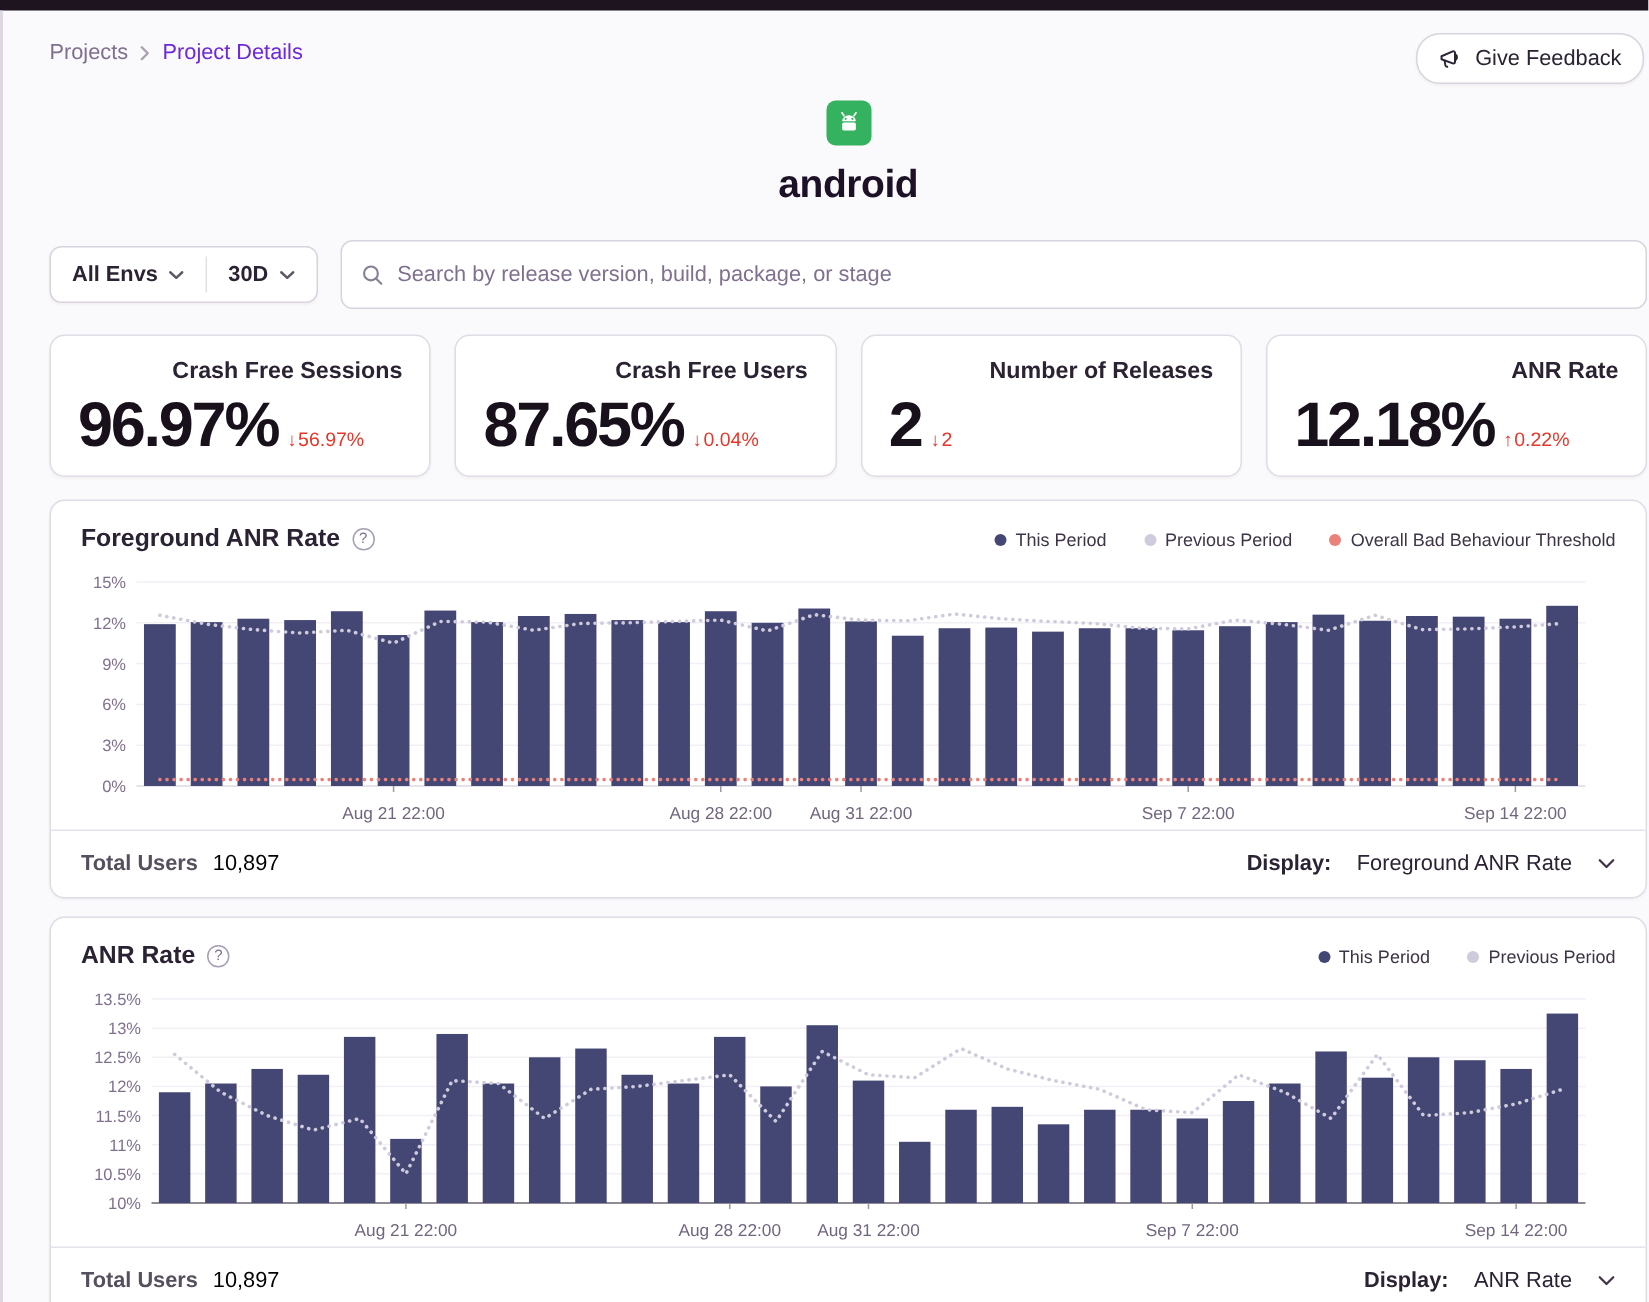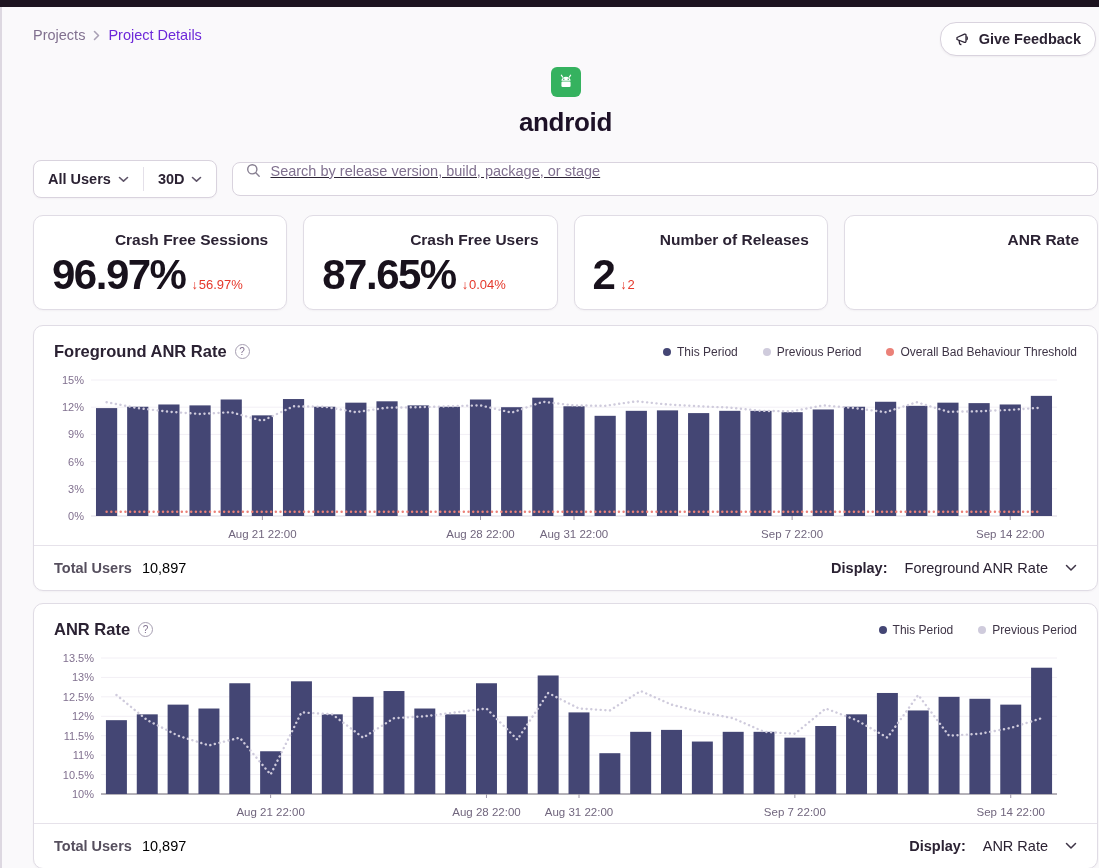--- a/index.html
+++ b/index.html
@@ -17,42 +17,42 @@
   
   .header-row { display:flex; align-items:center; justify-content:space-between; height: 24px; }
   .breadcrumb { display:flex; align-items:center; gap:8px; font-size:14.5px; }
   .crumb-link { color:#80708F; cursor:pointer; }
   .crumb-sep { color:#A9A0B5; display:flex; }
   .crumb-current { color:#6d28d9; }
   .feedback-btn {
     position:absolute; top:22px; right:3px;
     display:flex; align-items:center; gap:8px;
     background:#fff; border:1px solid #D9D3DE; border-radius:16px;
-    padding: 8px 14px; font-family:inherit; font-size:14.5px; font-weight:bold; color:#2B2233;
+    padding: 8px 14px; font-family:inherit; font-size:14.5px; font-weight:normal; color:#2B2233;
     box-shadow: 0 1px 2px rgba(43,34,51,.06); cursor:pointer;
   }
   .project-title-row { display:flex; align-items:center; gap:10px; margin-top:20px;flex-direction:column; }
   .android-badge { width:30px; height:30px; border-radius:6px; background:#35B25F; display:flex; align-items:center; justify-content:center; }
   .project-name { font-size:26px; font-weight:bold; color:#1D1127; letter-spacing:-0.3px; }
 
   
   .filter-row { display:flex; align-items:center; margin-top:22px; gap:15px; }
   .pill-group {
     display:flex; align-items:stretch; background:#fff; border:1px solid #D9D3DE;
     border-radius:8px; height:38px; box-shadow:0 1px 2px rgba(43,34,51,.04);
   }
   .pill-btn {
     display:flex; align-items:center; gap:7px; padding:0 14px;
     background:none; border:none; font-family:inherit; font-size:14.5px; font-weight:bold; color:#2B2233; cursor:pointer;
   }
   .pill-divider { width:1px; background:#E4E0E9; margin:6px 0; }
   .chev { color:#5F5569; display:flex; }
   .search-box {
-    flex:1; display:flex; align-items:flex-start; gap:9px; height:34px;
-    background:#fff; border:1px solid #D9D3DE; border-radius:8px; padding:0 13px;text-decoration:underline;
+    flex:1; display:flex; align-items:center; gap:9px; height:46px;
+    background:#fff; border:1px solid #D9D3DE; border-radius:8px; padding:0 13px;
   }
   .search-box input {
     flex:1; border:none; outline:none; font-family:inherit; font-size:14.5px; color:#2B2233; background:transparent;
   }
   .search-box input::placeholder { color:#80708F; }
 
   
   .stats-row { display:grid; grid-template-columns:repeat(4,1fr); gap:16px; margin-top:17px; }
   .stat-card {
     background:#fff; border:1px solid #E0DCE5; border-radius:10px; padding:15px 18px 16px;
@@ -133,21 +133,21 @@
         <circle cx="9.3" cy="8.6" r="0.9" fill="#35B25F"></circle>
         <circle cx="14.7" cy="8.6" r="0.9" fill="#35B25F"></circle>
       </svg>
     </span>
     <h1 class="project-name">android</h1>
   </div>
 
   <div class="filter-row">
     <div class="pill-group">
       <button class="pill-btn">
-        <span>All Users</span>
+        <span>All Envs</span>
         <span class="chev">
           <svg width="11" height="7" viewBox="0 0 11 7">
               <polyline points="1.5,1.5 5.5,5.2 9.5,1.5" fill="none" stroke="#5F5569" stroke-width="1.6" stroke-linecap="round" stroke-linejoin="round"></polyline>
             </svg>
         </span>
       </button>
       <div class="pill-divider"></div>
       <button class="pill-btn">
         <span>30D</span>
         <span class="chev">
@@ -194,20 +194,27 @@
       <div class="stat-value-row">
         <span class="stat-value">2</span>
         <span class="stat-delta">
             <span class="arrow">↓</span>
             <span>2</span>
           </span>
       </div>
     </div>
     <div class="stat-card">
       <div class="stat-title">ANR Rate</div>
+      <div class="stat-value-row">
+        <span class="stat-value">12.18%</span>
+        <span class="stat-delta">
+            <span class="arrow">↑</span>
+            <span>0.22%</span>
+          </span>
+      </div>
     </div>
   </div>
 
   <section class="panel">
     <div class="panel-header">
       <div class="panel-title-wrap">
         <h2 class="panel-title">Foreground ANR Rate</h2>
         <span class="help-icon">?</span>
       </div>
       <div class="legend">

